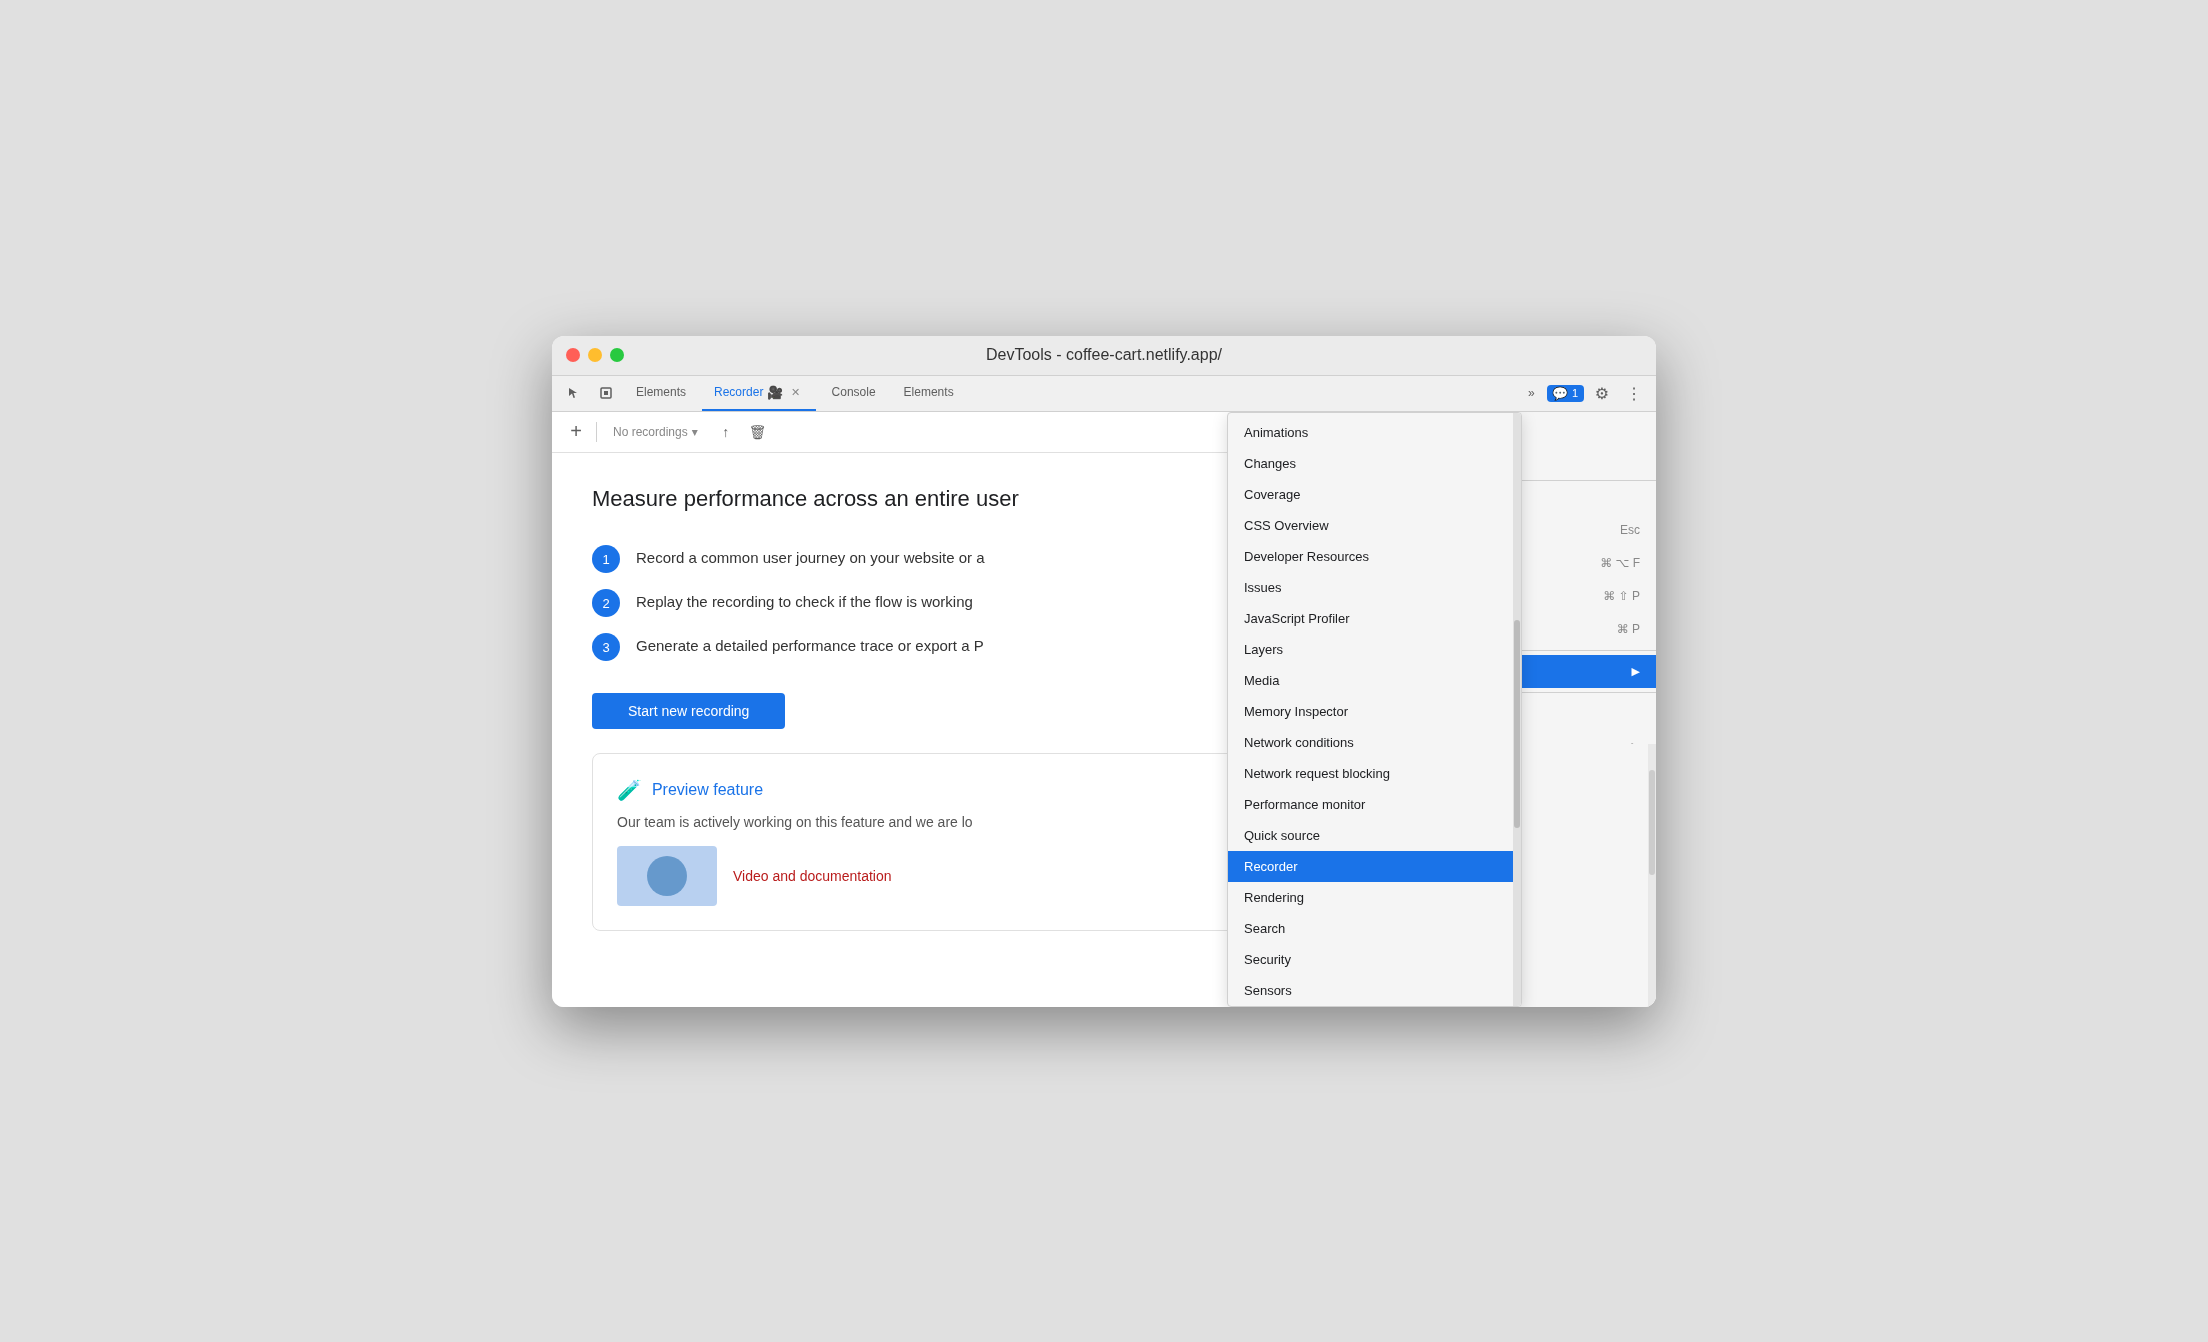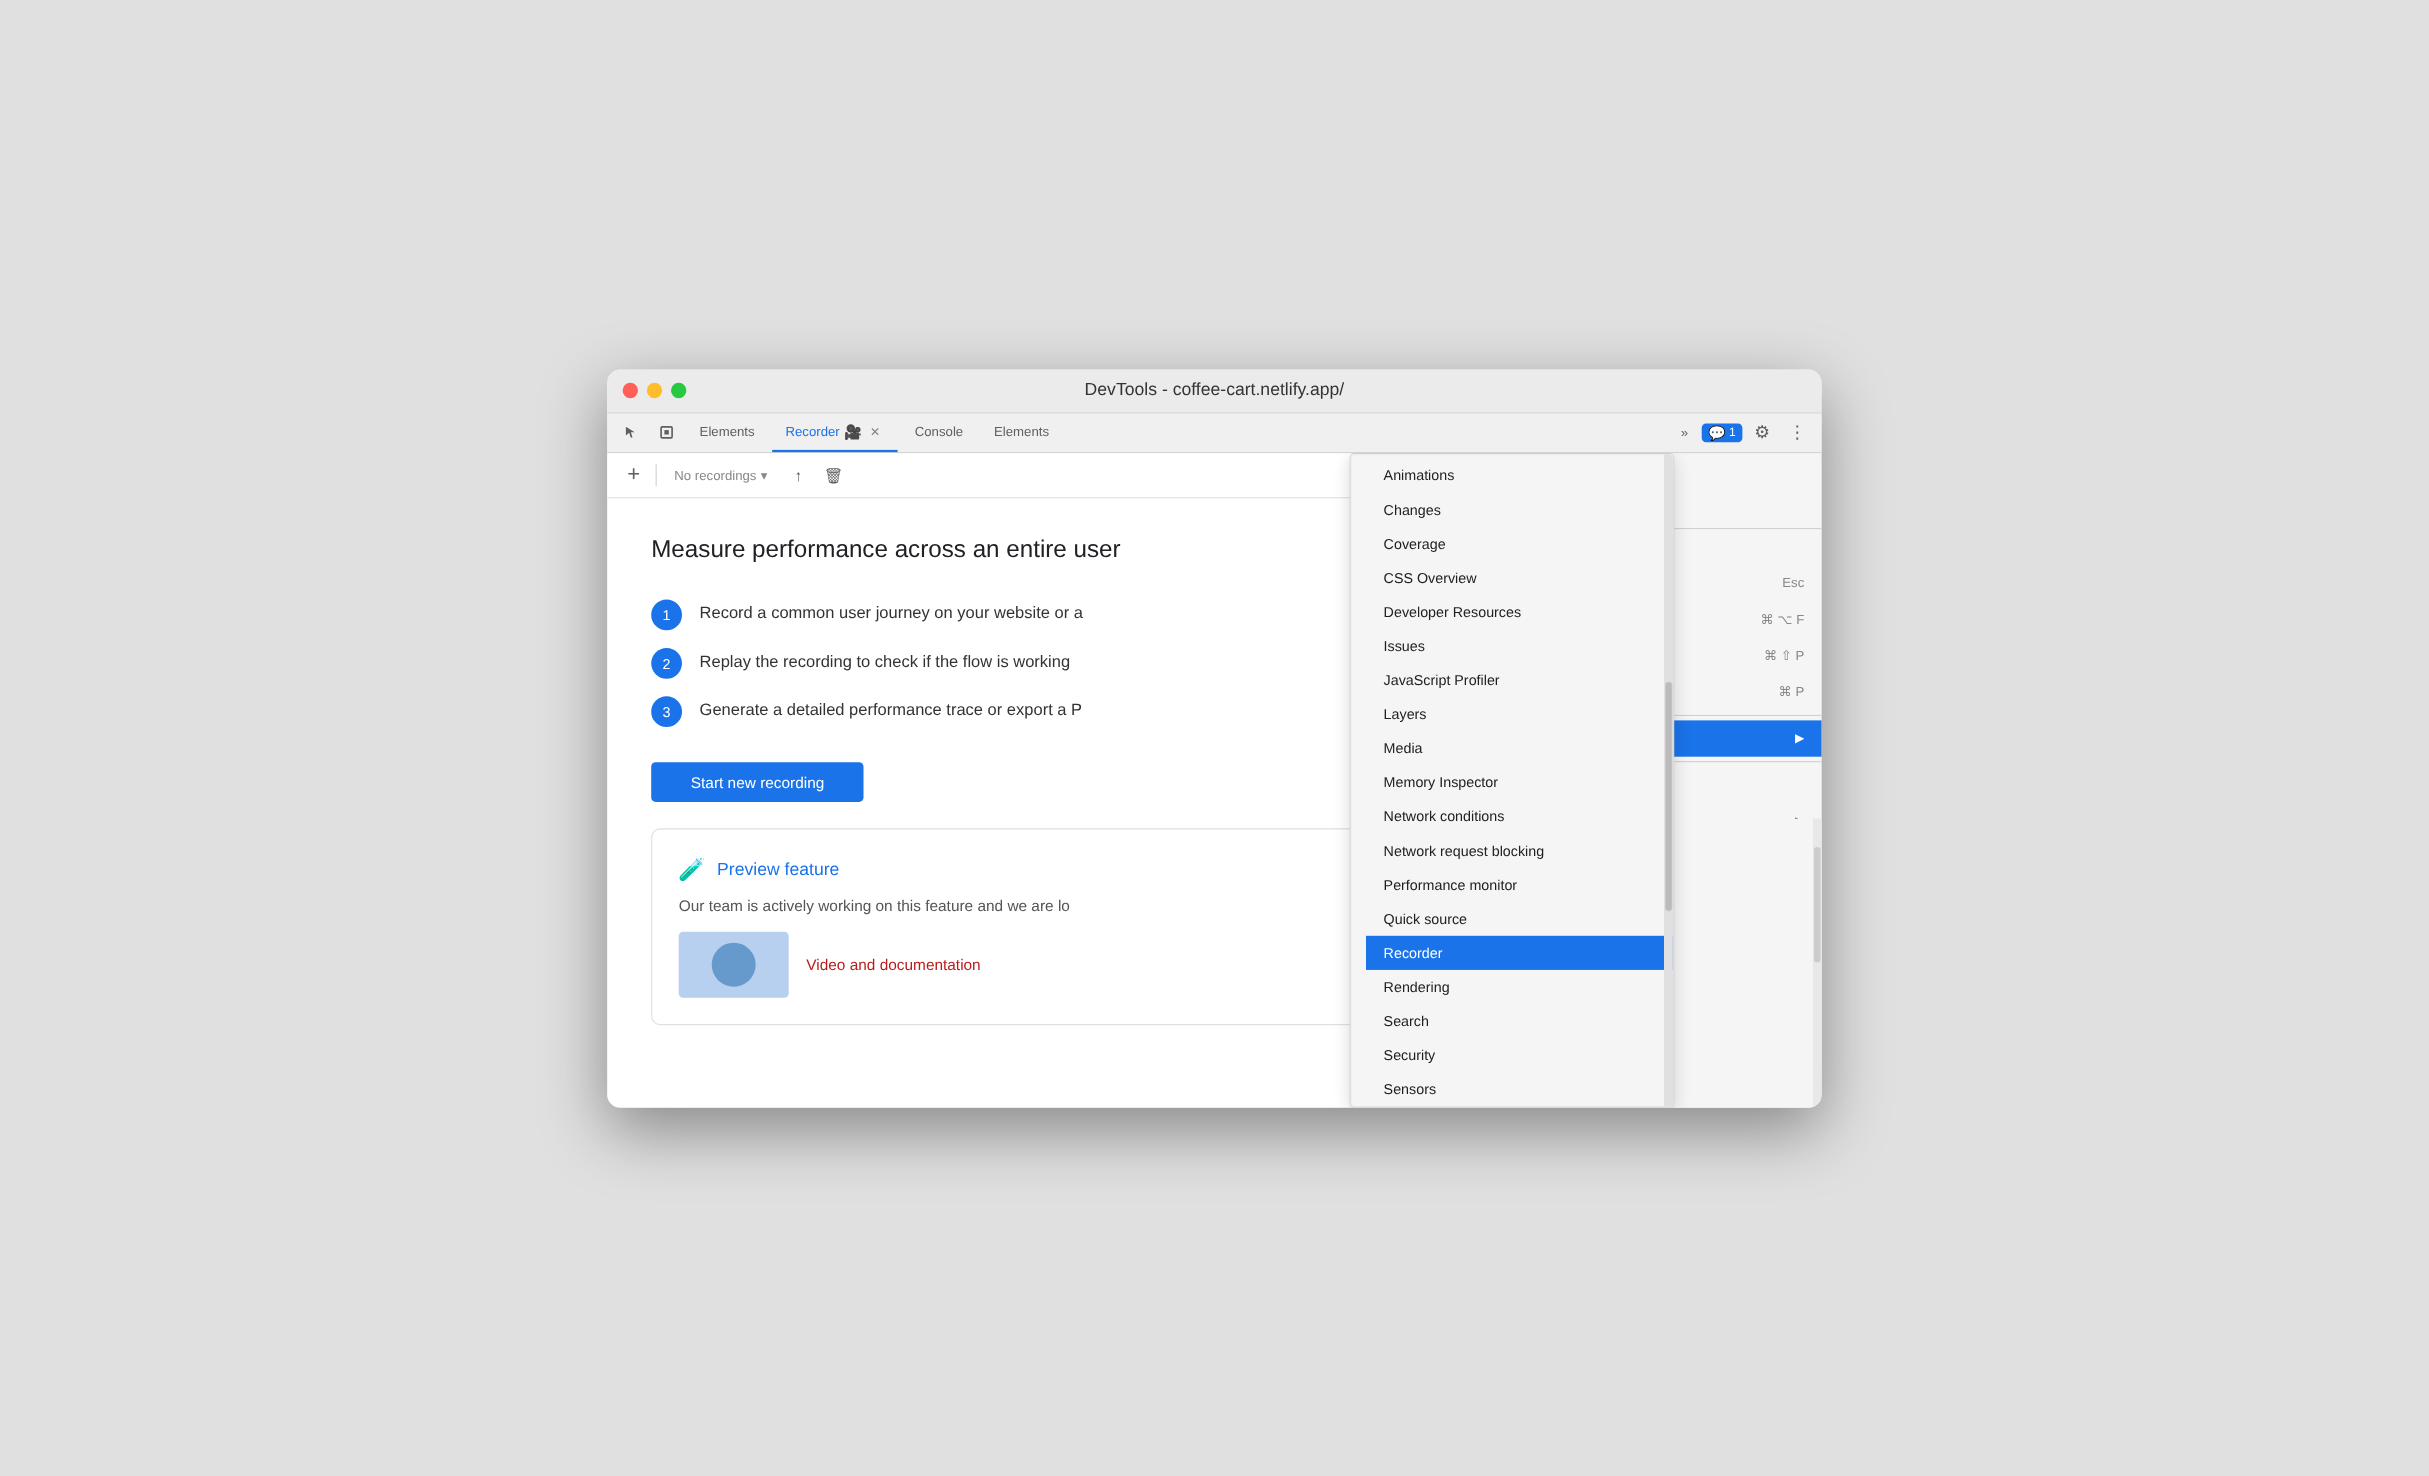--- a/index.html
+++ b/index.html
@@ -309,21 +309,20 @@
       top: 0;
       left: 339px;
       width: 295px;
       background: #f5f5f5;
       border: 1px solid #d0d0d0;
       box-shadow: 0 4px 16px rgba(0,0,0,0.15);
       border-radius: 4px;
       pointer-events: all;
       z-index: 100;
       overflow: hidden;
-      padding-left: 14px;
     }
     .dropdown-item {
       padding: 8px 16px;
       font-size: 13px;
       color: #202124;
       cursor: pointer;
       white-space: nowrap;
       display: flex;
       align-items: center;
       justify-content: space-between;

